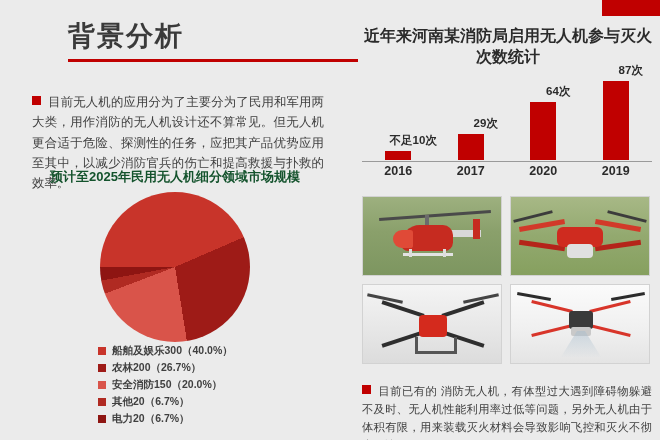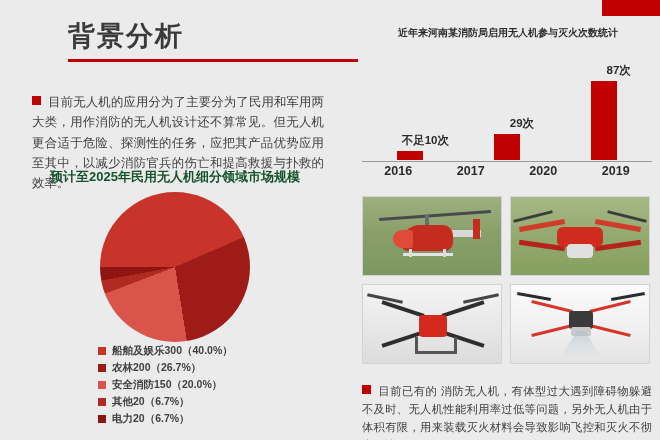--- a/index.html
+++ b/index.html
@@ -130,21 +130,21 @@
     top: 0;
     width: 310px;
     height: 440px;
   }
   .bar-title {
     position: absolute;
     left: 8px;
     top: 26px;
     width: 300px;
     text-align: center;
-    font-size: 10px;
+    font-size: 16px;
     font-weight: bold;
     color: #2b2b2b;
   }
   .bar-chart {
     position: absolute;
     left: 12px;
     top: 52px;
     width: 290px;
     height: 130px;
   }
@@ -355,20 +355,24 @@
 
     <div class="bar-chart">
       <div class="bars" id="bars-el">
           <div class="bar-item">
             <div class="bar-value">不足10次</div>
             <div class="bar-rect" style="height: 9px; background: rgb(192, 0, 0);"></div>
           </div>
           <div class="bar-item">
             <div class="bar-value">29次</div>
             <div class="bar-rect" style="height: 26px; background: rgb(192, 0, 0);"></div>
+          </div>
+          <div class="bar-item">
+            <div class="bar-value">64次</div>
+            <div class="bar-rect" style="height: 58px; background: rgb(192, 0, 0);"></div>
           </div>
           <div class="bar-item">
             <div class="bar-value">87次</div>
             <div class="bar-rect" style="height: 79px; background: rgb(192, 0, 0);"></div>
           </div>
         </div>
       <div class="bar-axis"></div>
       <div class="bar-labels" id="bar-labels-el">
           <div class="bar-label">2016</div>
           <div class="bar-label">2017</div>

